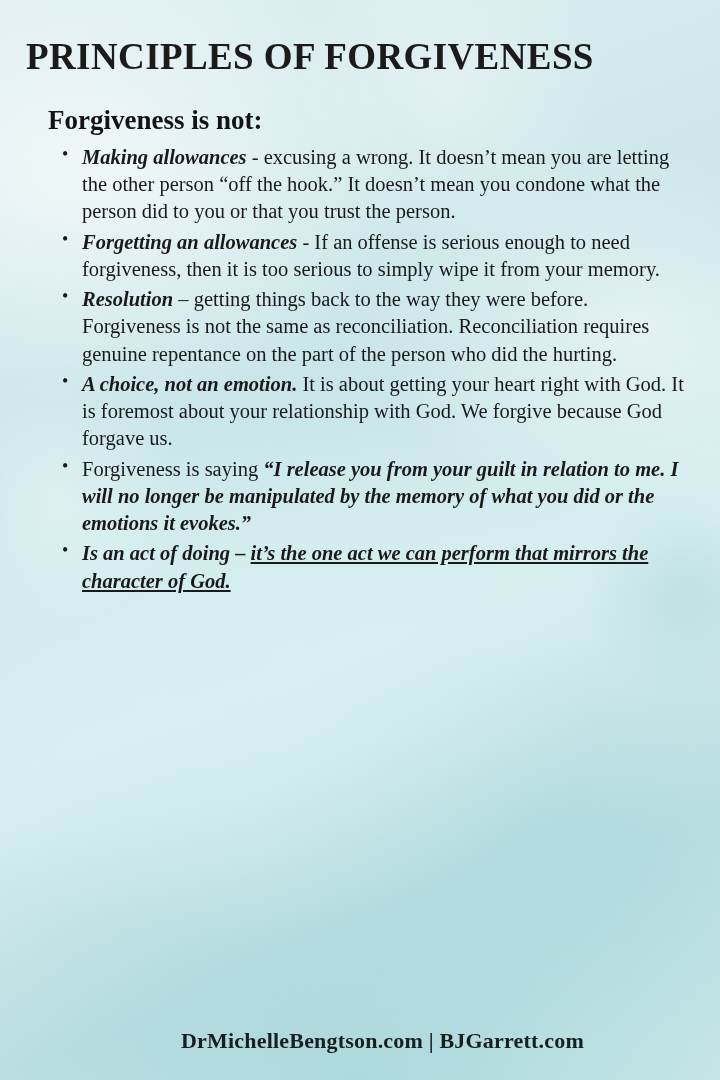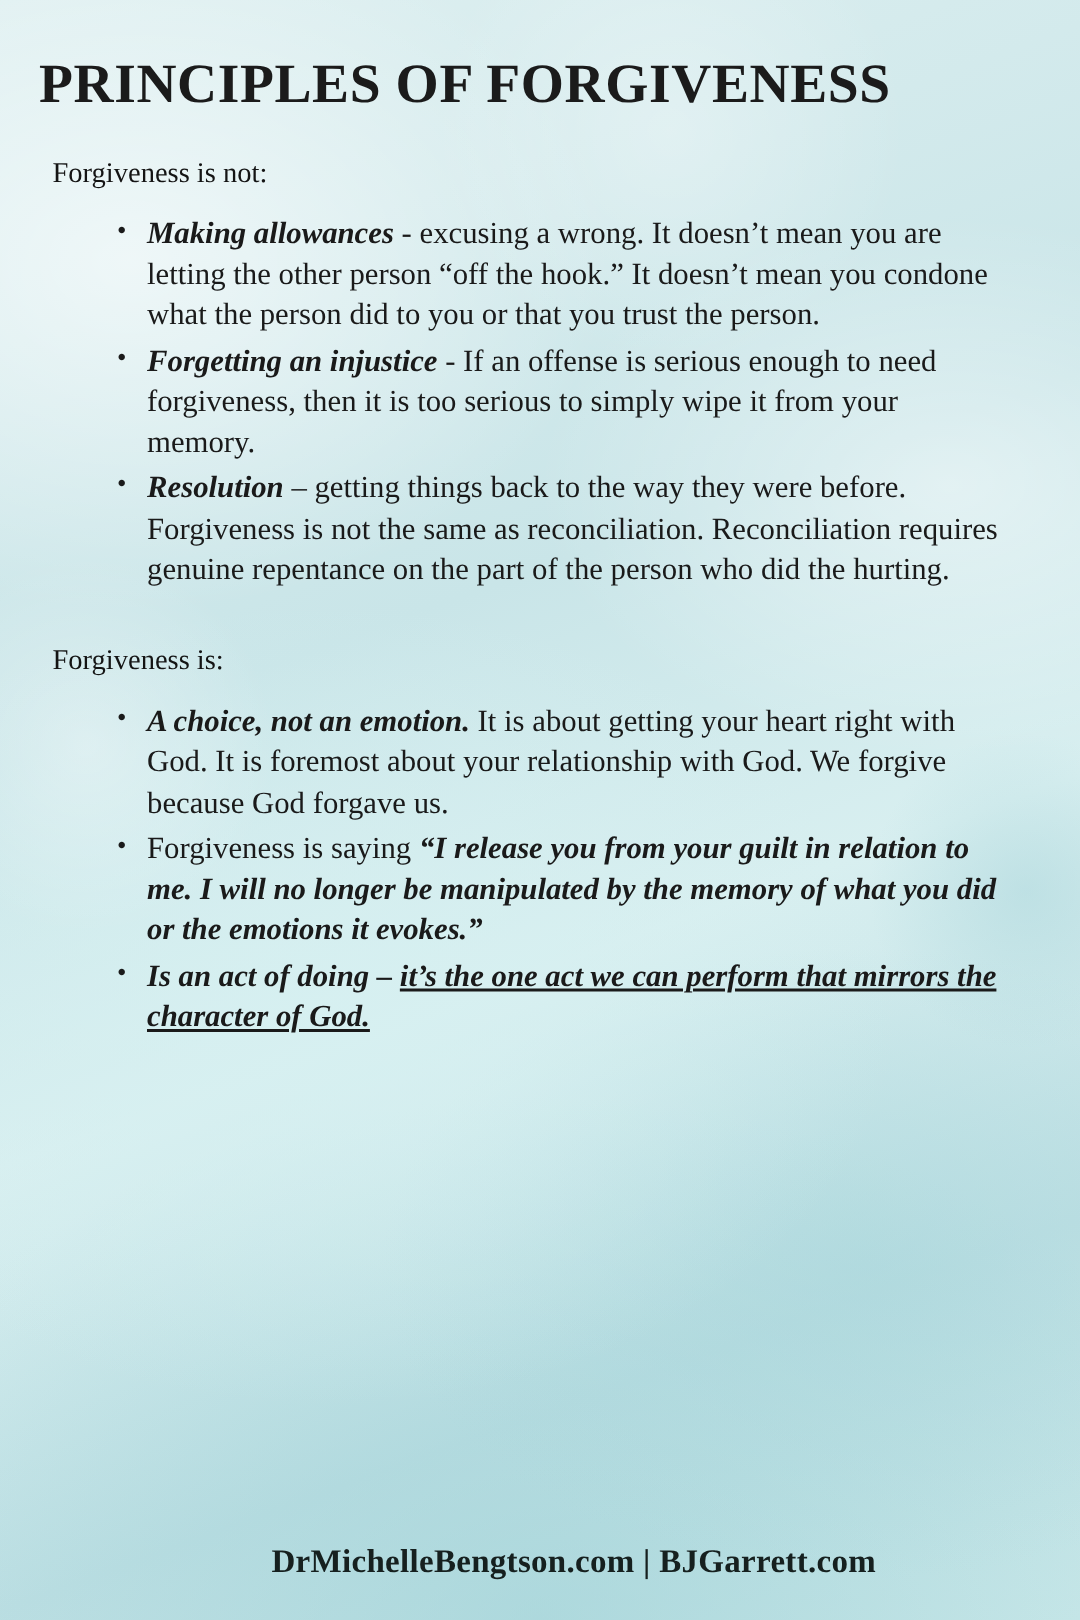--- a/index.html
+++ b/index.html
@@ -46,31 +46,31 @@
     font-size: 37px;
     font-weight: bold;
     letter-spacing: 0.4px;
     color: #1b1b1b;
     padding-top: 38px;
     padding-bottom: 2px;
     line-height: 1.05;
     white-space: nowrap;
   }
   .section-heading {
-    font-size: 19px;
-    font-weight: normal;
+    font-size: 27px;
+    font-weight: bold;
     color: #141414;
-    margin: 26px 0 8px 9px;
+    margin: 26px 0 8px 22px;
   }
   .section-heading.second {
     margin-top: 36px;
   }
   ul.items {
     list-style: none;
-    margin: 16px;
+    margin: 0;
     padding: 0 6px 0 36px;
   }
   ul.items li {
     position: relative;
     font-size: 20.5px;
     line-height: 1.33;
     color: #1a1a1a;
     margin-bottom: 3px;
     padding-left: 20px;
     text-align: left;
@@ -113,28 +113,27 @@
   <div class="content">
 
     <div class="title">PRINCIPLES OF FORGIVENESS</div>
 
     <div class="section-heading">Forgiveness is not:</div>
     <ul class="items">
       <li>
         <span class="bi">Making allowances</span><span> - excusing a wrong. It doesn’t mean you are letting the other person “off the hook.” It doesn’t mean you condone what the person did to you or that you trust the person.</span>
       </li>
       <li>
-        <span class="bi">Forgetting an injustice</span><span> - If an offense is serious enough to need forgiveness, then it is too serious to simply wipe it from your memory.</span>
+        <span class="bi">Forgetting an allowances</span><span> - If an offense is serious enough to need forgiveness, then it is too serious to simply wipe it from your memory.</span>
       </li>
       <li>
         <span class="bi">Resolution</span><span> – getting things back to the way they were before. Forgiveness is not the same as reconciliation. Reconciliation requires genuine repentance on the part of the person who did the hurting.</span>
       </li>
     </ul>
 
-    <div class="section-heading second">Forgiveness is:</div>
     <ul class="items">
       <li>
         <span class="bi">A choice, not an emotion.</span><span> It is about getting your heart right with God. It is foremost about your relationship with God. We forgive because God forgave us.</span>
       </li>
       <li>
         <span>Forgiveness is saying </span><span class="bi">“I release you from your guilt in relation to me. I will no longer be manipulated by the memory of what you did or the emotions it evokes.”</span>
       </li>
       <li>
         <span class="bi">Is an act of doing – </span><span class="bi-u">it’s the one act we can perform that mirrors the character of God.</span>
       </li>

